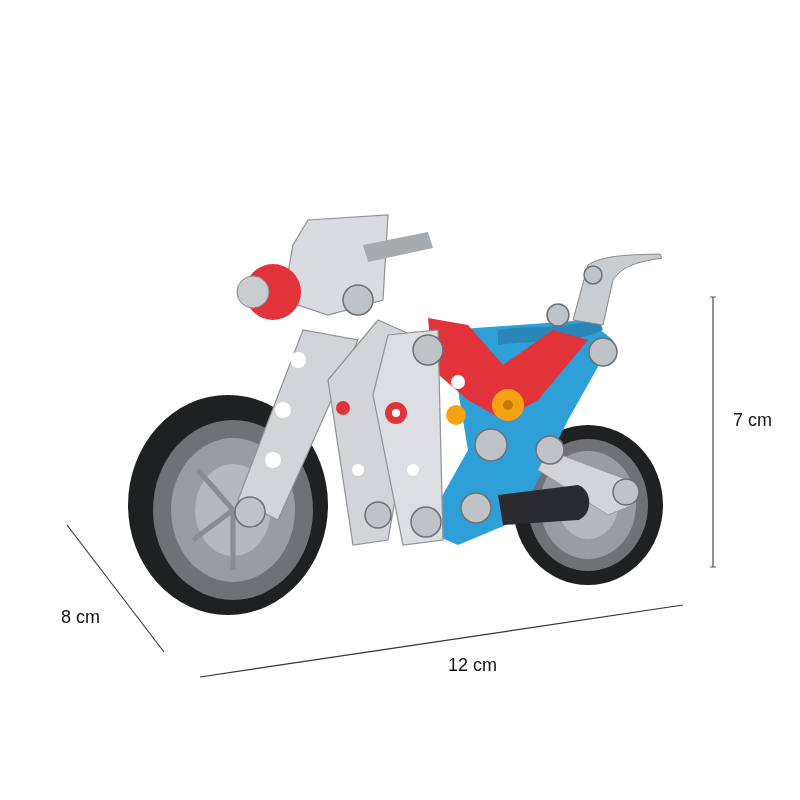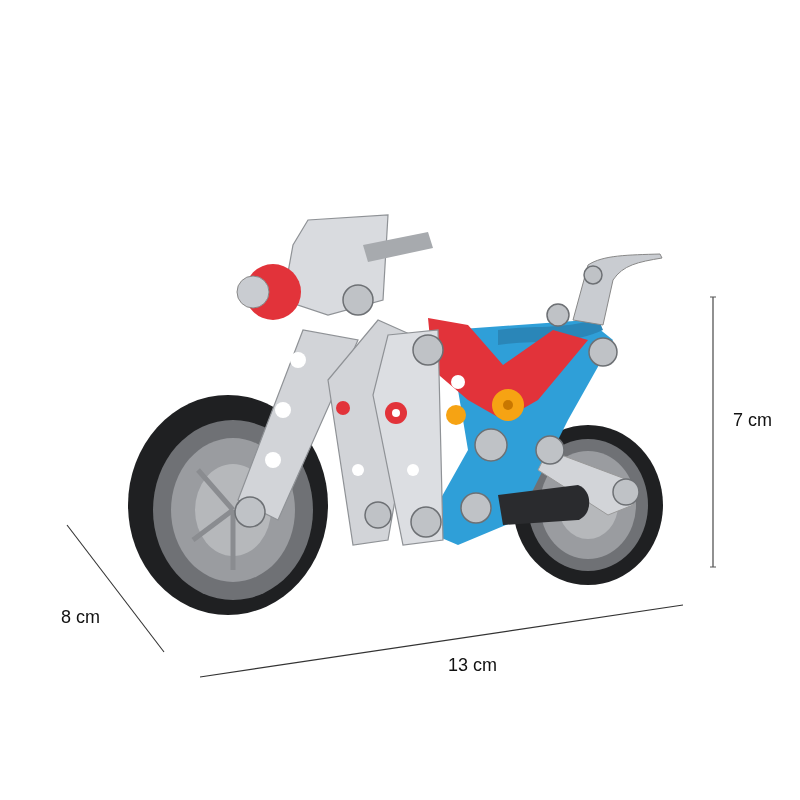--- a/index.html
+++ b/index.html
@@ -96,15 +96,15 @@
       <circle cx="350" cy="515" r="13"></circle>
       <circle cx="398" cy="522" r="15"></circle>
       <circle cx="448" cy="508" r="15"></circle>
       <circle cx="463" cy="445" r="16"></circle>
       <circle cx="530" cy="315" r="11"></circle>
       <circle cx="565" cy="275" r="9"></circle>
     </g>
   </svg>
 
   <div class="label" style="left:705px; top:410px;">7 cm</div>
-  <div class="label" style="left:420px; top:655px;">13 cm</div>
+  <div class="label" style="left:420px; top:655px;">12 cm</div>
   <div class="label" style="left:33px; top:607px;">8 cm</div>
 </div>
 
 </body></html>

